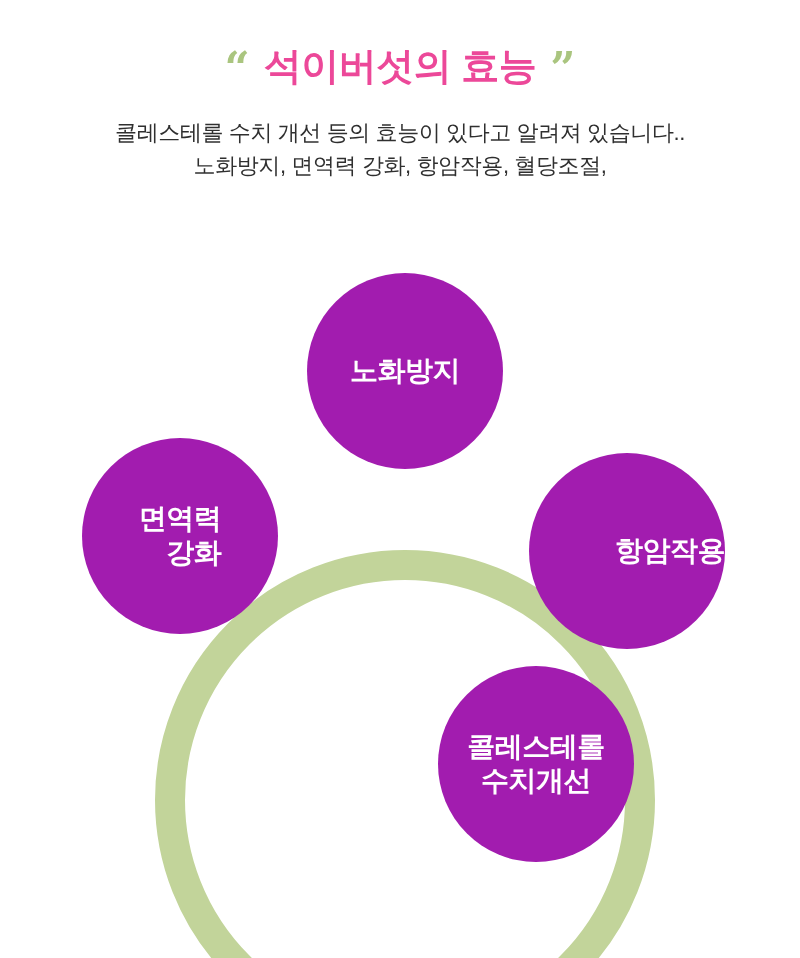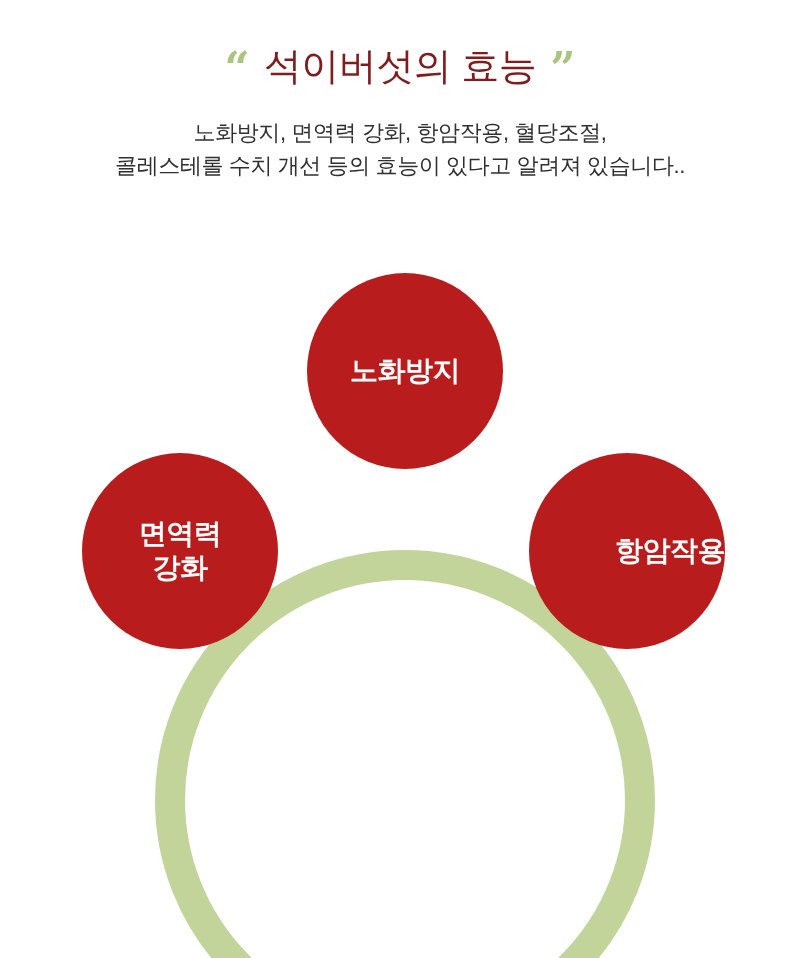--- a/index.html
+++ b/index.html
@@ -47,22 +47,22 @@
     font-weight: 700;
     color: #aac57f;
     line-height: 0.95;
     display: block;
     margin-top: 2px;
   }
   .quote.close { margin-top: 2px; }
 
   .title-text {
     font-size: 38px;
-    font-weight: 400;
-    color: #7f1d1d;
+    font-weight: 700;
+    color: #ec4899;
     letter-spacing: -0.5px;
     line-height: 1.1;
     white-space: nowrap;
   }
 
   .subtitle {
     margin-top: 26px;
     font-size: 22px;
     font-weight: 400;
     color: #2f2f2f;
@@ -89,21 +89,21 @@
     border-radius: 50%;
     border: 30px solid #c2d49a;
     box-sizing: border-box;
   }
 
   .node {
     position: absolute;
     width: 196px;
     height: 196px;
     border-radius: 50%;
-    background: #b91c1c;
+    background: #a21caf;
     display: flex;
     align-items: center;
     justify-content: center;
     text-align: center;
     box-sizing: border-box;
   }
 
   .node .node-label {
     color: #ffffff;
     font-size: 28px;
@@ -111,54 +111,58 @@
     line-height: 1.22;
     letter-spacing: -0.5px;
     white-space: pre-line;
   }
 
   
   .node-top    { left: 307px; top: 33px; }
   .node-right  { left: 529px; top: 213px; justify-content: flex-end; }
   .node-bottom-right { left: 438px; top: 426px; }
   .node-bottom-left  { left: 178px; top: 426px; }
-  .node-left   { left:  82px; top: 213px; }
+  .node-left   { left:  82px; top: 198px; text-align: right; }
 </style>
 </head>
 <body>
 
 <div class="page">
 
   <div class="header">
 
     <div class="title-row">
       <span class="quote open">“</span>
       <span class="title-text">석이버섯의 효능</span>
       <span class="quote close">”</span>
     </div>
 
     <div class="subtitle">
+      <div>콜레스테롤 수치 개선 등의 효능이 있다고 알려져 있습니다..</div>
       <div>노화방지, 면역력 강화, 항암작용, 혈당조절,</div>
-      <div>콜레스테롤 수치 개선 등의 효능이 있다고 알려져 있습니다..</div>
     </div>
 
   </div>
 
   <div class="diagram">
 
     <div class="ring"></div>
 
     <div class="node node-top">
       <span class="node-label">노화방지</span>
     </div>
 
     <div class="node node-right">
       <span class="node-label">항암작용</span>
     </div>
 
+    <div class="node node-bottom-right">
+      <span class="node-label">콜레스테롤
+수치개선</span>
+    </div>
 
 
     <div class="node node-left">
       <span class="node-label">면역력
 강화</span>
     </div>
 
   </div>
 
 </div>

